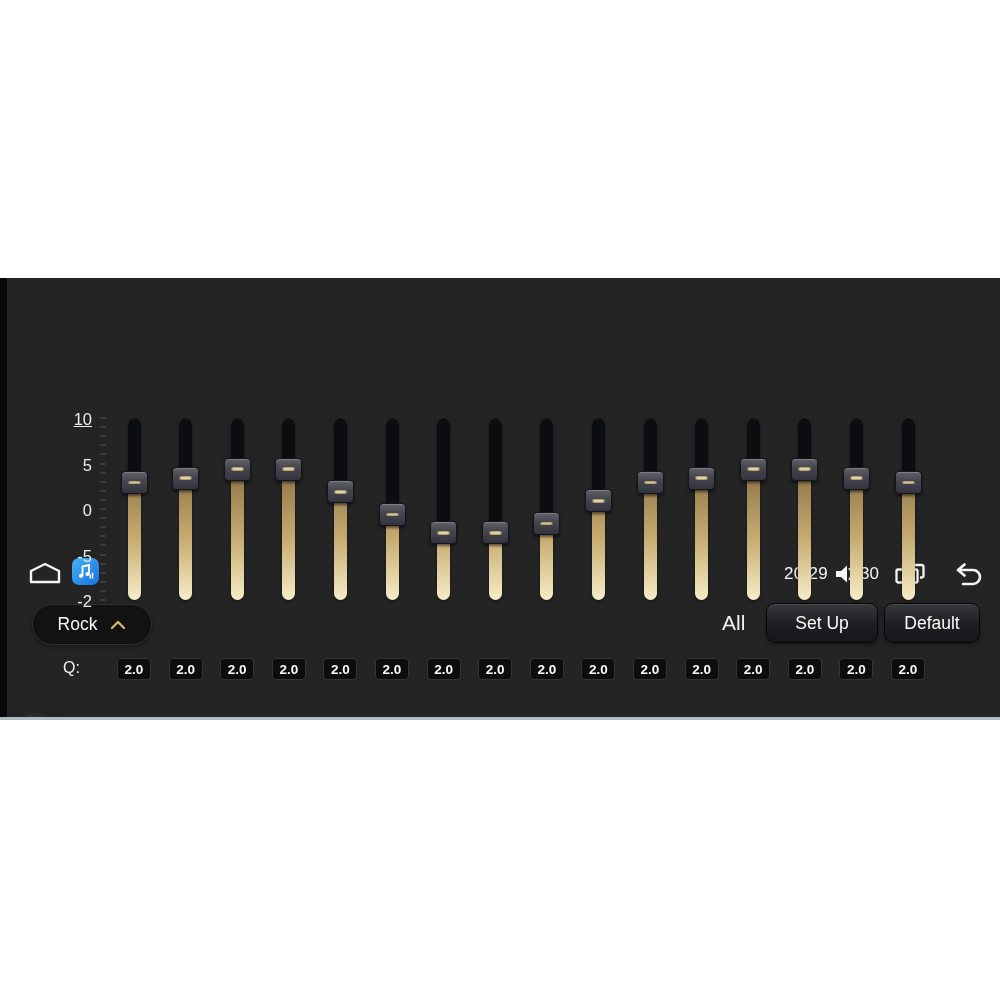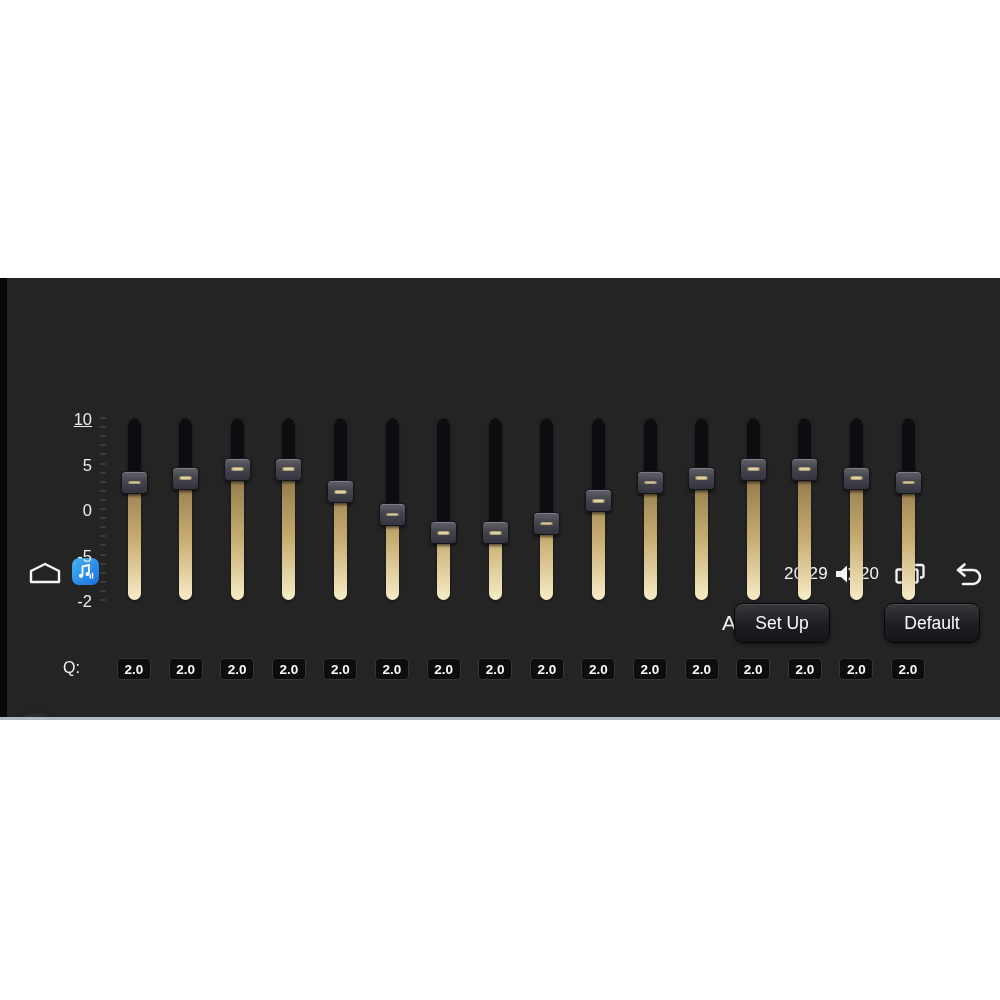--- a/index.html
+++ b/index.html
@@ -19,21 +19,21 @@
   .sp{display:inline-block;}
   
   .preset-pill{position:absolute;left:32px;top:326px;width:118px;height:39px;border-radius:20px;
     background:#121213;border:1.5px solid #303032;display:flex;align-items:center;justify-content:center;
     gap:13px;color:#f5f5f5;font-size:17.5px;cursor:pointer;box-shadow:0 2px 4px rgba(0,0,0,.35);}
   .all{position:absolute;left:722px;top:333px;color:#f2f2f2;font-size:21px;}
   .btn{position:absolute;top:325px;height:40px;border-radius:9px;border:1px solid #060607;
     background:linear-gradient(180deg,#36383c 0%,#1d1e21 55%,#151619 100%);
     box-shadow:inset 0 1px 0 #4b4d53,0 2px 4px rgba(0,0,0,.4);
     color:#fafafa;font-size:17.5px;font-family:inherit;cursor:pointer;}
-  .btn.setup{left:734px;width:96px;}
+  .btn.setup{left:766px;width:112px;}
   .btn.default{left:884px;width:96px;}
   
   .qlbl{position:absolute;left:63px;top:381px;color:#efefef;font-size:16px;}
   .chip{position:absolute;width:34px;height:22px;top:380px;border-radius:4px;background:#0d0d0e;
     border:1px solid #343436;color:#fbfbfb;font-size:13.5px;font-weight:600;
     display:flex;align-items:center;justify-content:center;box-sizing:border-box;}
   .scale-num{position:absolute;width:40px;text-align:right;color:#ececec;font-size:16.5px;line-height:20px;}
   .tick{position:absolute;left:100px;width:6px;height:2px;background:#3c3c3e;border-radius:1px;}
   .track{position:absolute;width:13px;border-radius:7px;
     background:linear-gradient(180deg,#6b5936 0%,#8f7648 30%,#c6ab70 66%,#f7edc7 100%);
@@ -72,37 +72,45 @@
     <div class="status-right">
       <span class="time">20:29</span>
       <span class="sp" style="width:6px"></span>
       <span style="display:flex;">
         <svg width="22" height="20" viewBox="0 0 22 20">
           <polygon points="2,7 7,7 13,1.5 13,18.5 7,13 2,13" fill="#f4f4f4"></polygon>
           <path d="M15.5 5 a6.3 6.3 0 0 1 0 10" fill="none" stroke="#f4f4f4" stroke-width="2.2" stroke-linecap="round"></path>
         </svg>
       </span>
       <span class="sp" style="width:4px"></span>
-      <span class="vol">20</span>
+      <span class="vol">30</span>
       <span class="sp" style="width:15px"></span>
       <span style="display:flex;">
         <svg width="32" height="22" viewBox="0 0 32 22">
           <path d="M9 6 V3.5 a1.5 1.5 0 0 1 1.5-1.5 H28 a1.5 1.5 0 0 1 1.5 1.5 V13 a1.5 1.5 0 0 1-1.5 1.5 H26" fill="none" stroke="#f4f4f4" stroke-width="2.3"></path>
           <rect x="2.5" y="6.5" width="21" height="13" rx="1.5" fill="#242425" stroke="#f4f4f4" stroke-width="2.3"></rect>
         </svg>
       </span>
       <span class="sp" style="width:25px"></span>
       <span style="display:flex;">
         <svg width="32" height="23" viewBox="0 0 32 23">
           <path d="M8 7 H22 a7 7 0 0 1 0 14 H12" fill="none" stroke="#f4f4f4" stroke-width="2.6" stroke-linecap="round"></path>
           <path d="M13.5 1.5 L7 7 L13.5 12.5" fill="none" stroke="#f4f4f4" stroke-width="2.6" stroke-linecap="round" stroke-linejoin="round"></path>
         </svg>
       </span>
     </div>
 
+    <div class="preset-pill">
+      <span>Rock</span>
+      <span style="display:flex;">
+        <svg width="16" height="10" viewBox="0 0 16 10">
+          <path d="M2 8 L8 2 L14 8" fill="none" stroke="#d4b36a" stroke-width="2.4" stroke-linecap="round" stroke-linejoin="round"></path>
+        </svg>
+      </span>
+    </div>
     <span class="all">All</span>
     <button class="btn setup">Set Up</button>
     <button class="btn default">Default</button>
 
     <div class="car-btn">
       
     </div>
 
     <span class="qlbl">Q:</span>
 

